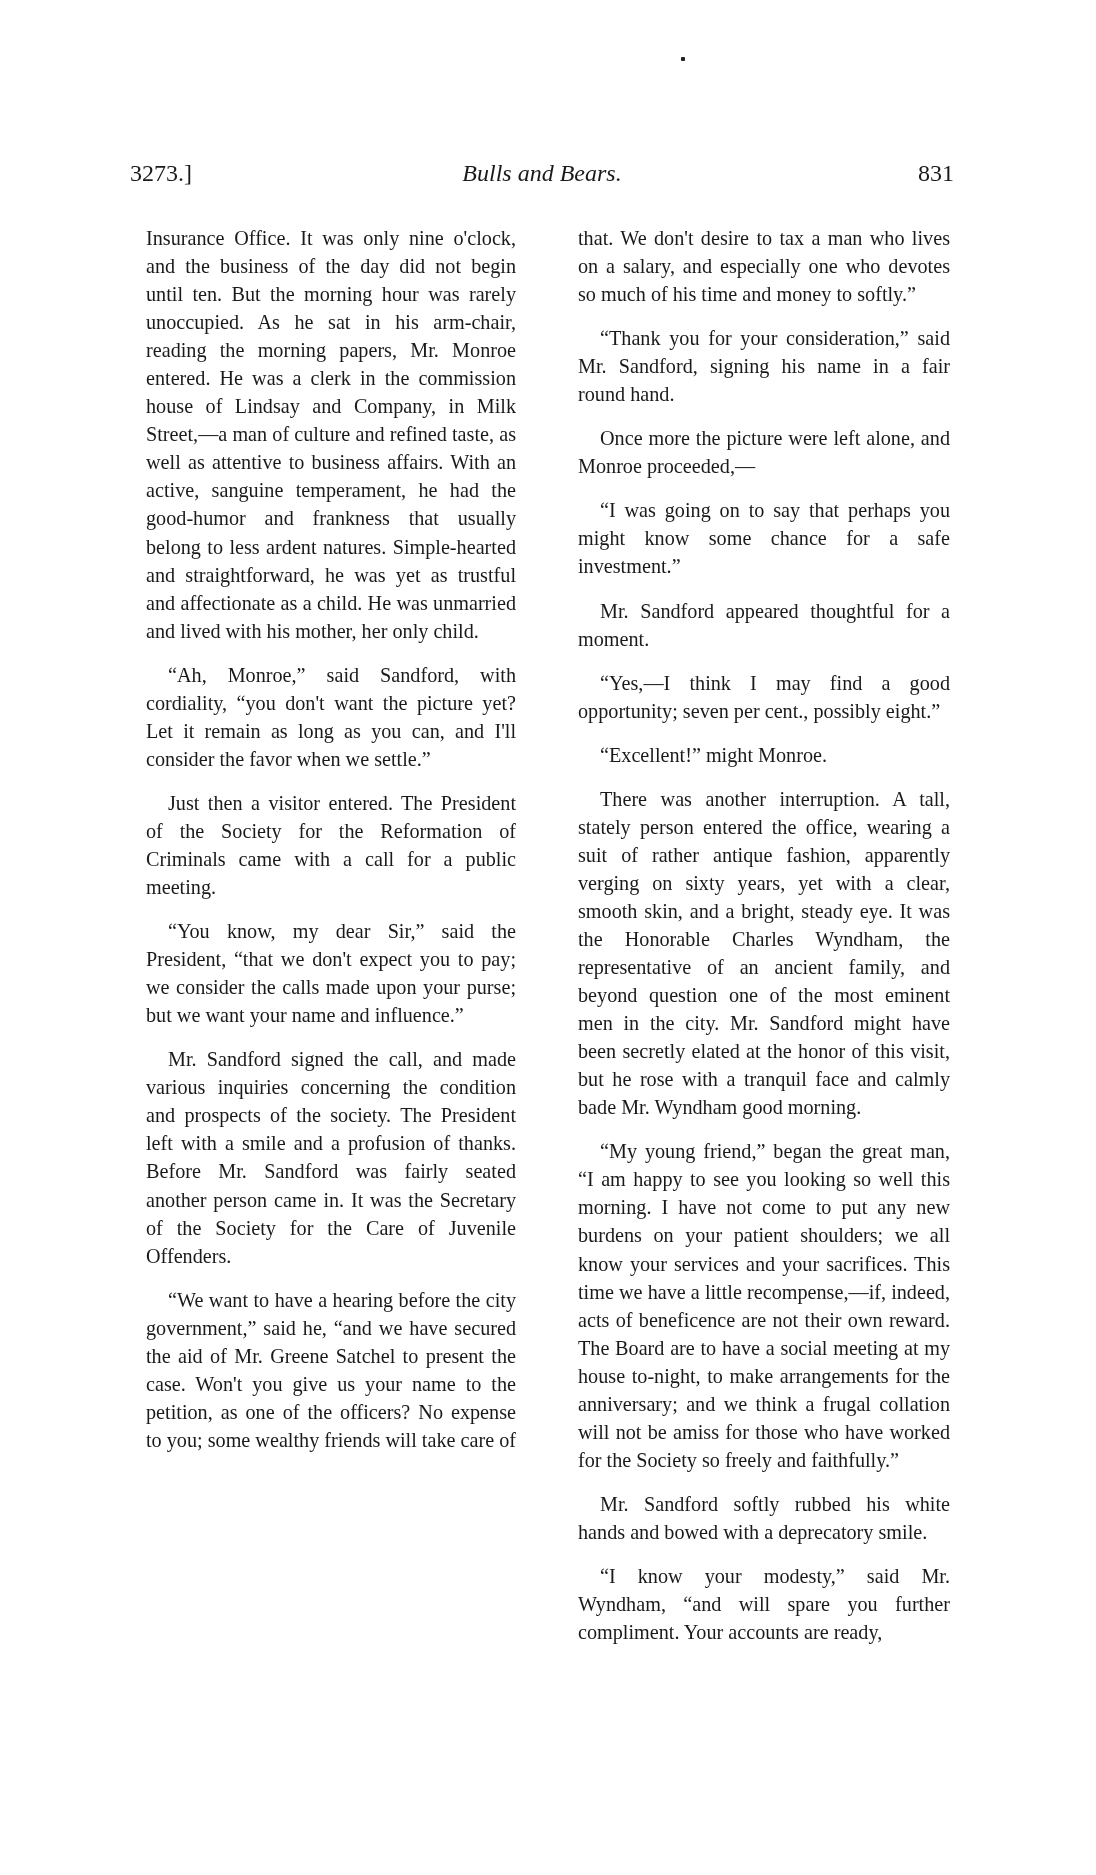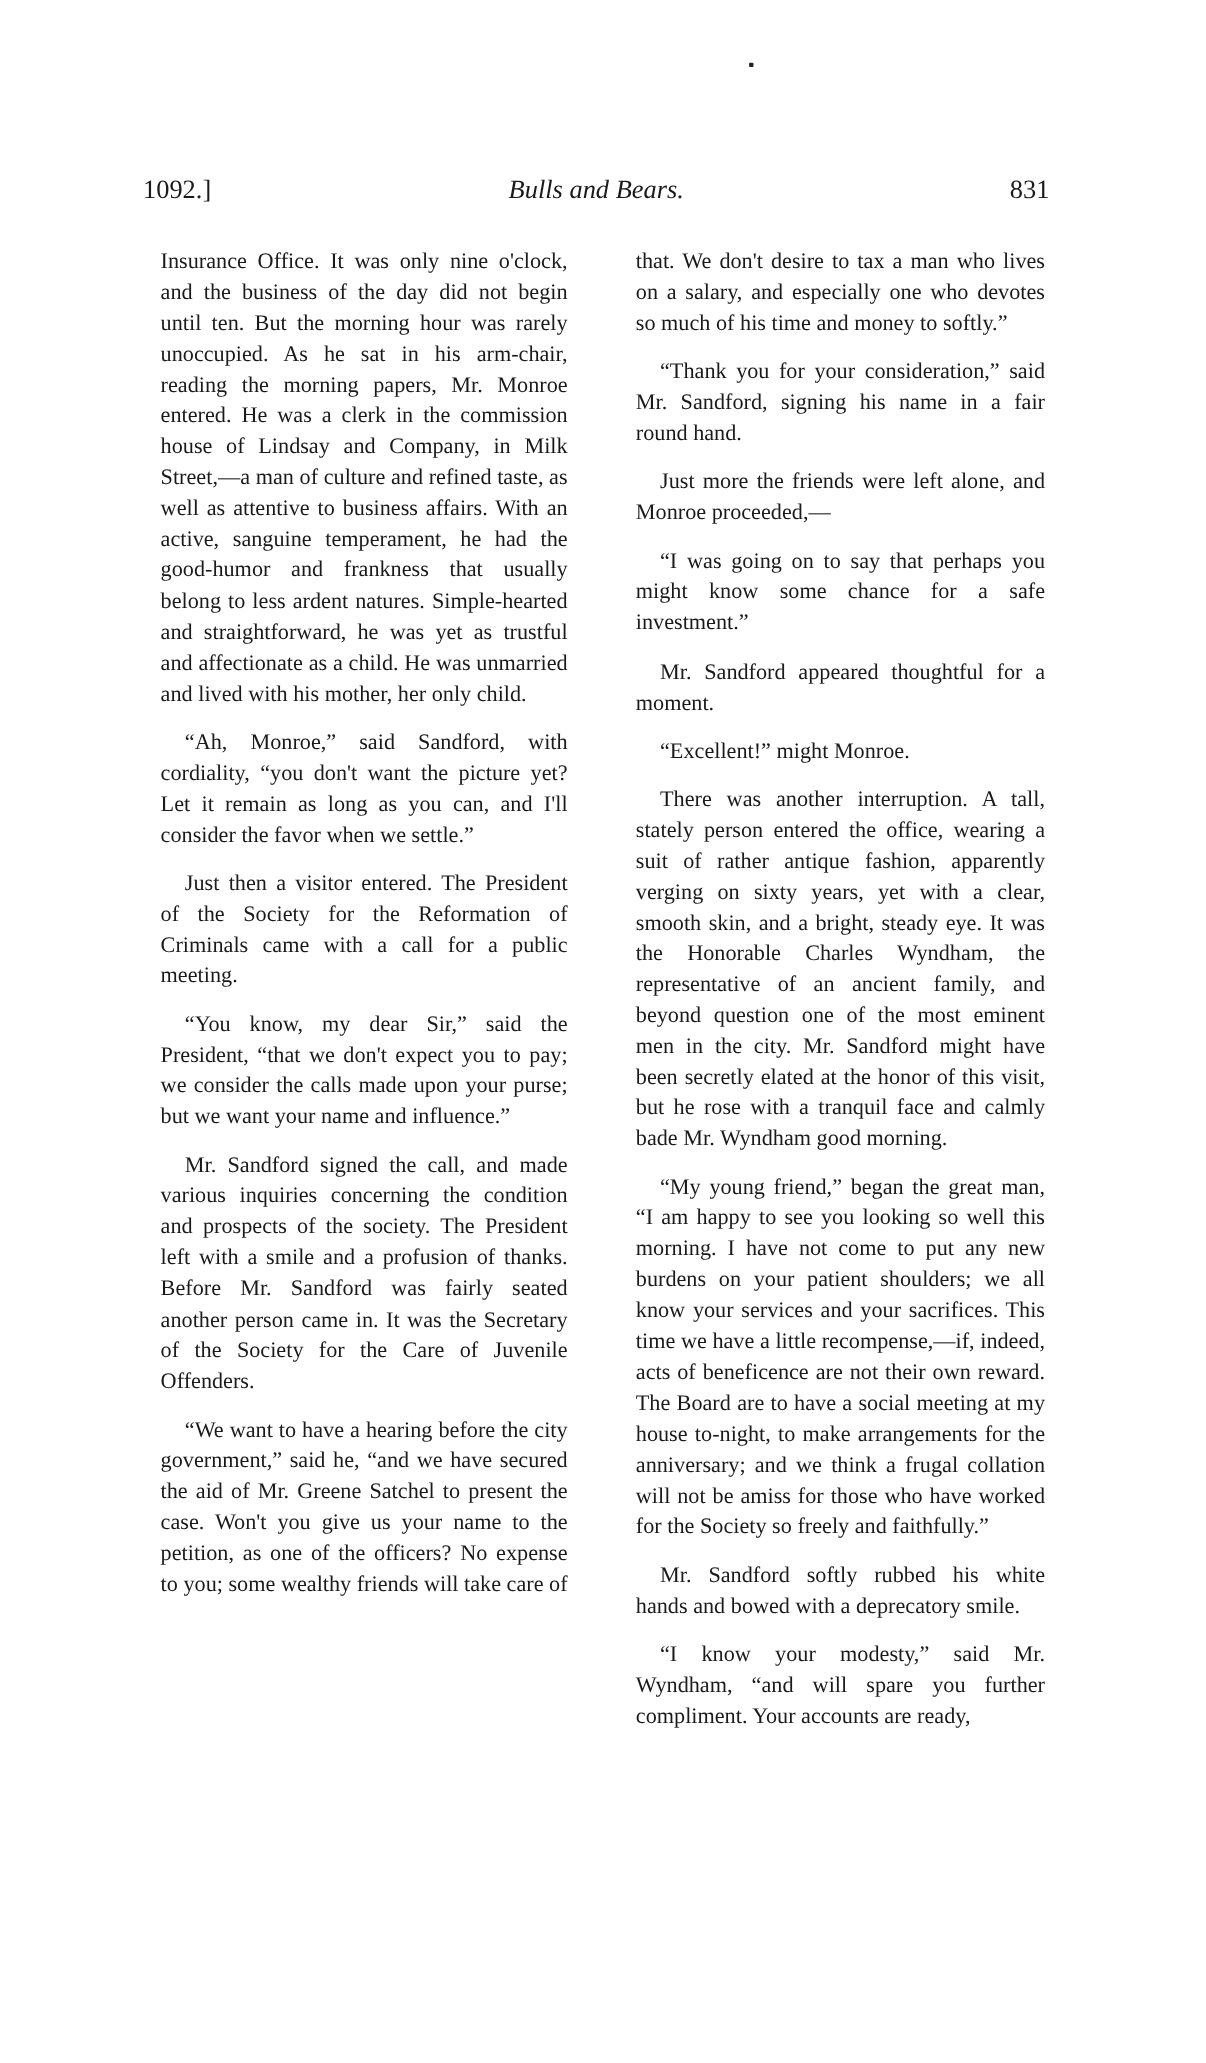--- a/index.html
+++ b/index.html
@@ -23,38 +23,39 @@
   .col p { margin: 16px; text-indent: 22px; }
   .col p.cont { text-indent: 0; }
   .col p.gap { margin-top: 2px; }
 </style>
 </head>
 <body>
 
 <div class="speck"></div>
 
 <div class="header">
-  <span class="year">1092.]</span>
+  <span class="year">3273.]</span>
   <span class="title">Bulls and Bears.</span>
   <span class="page">831</span>
 </div>
 
 <div class="col left">
   <p class="cont">Insurance Office. It was only nine o'clock, and the business of the day did not begin until ten. But the morning hour was rarely unoccupied. As he sat in his arm-chair, reading the morning papers, Mr. Monroe entered. He was a clerk in the commission house of Lindsay and Company, in Milk Street,—a man of culture and refined taste, as well as attentive to business affairs. With an active, sanguine temperament, he had the good-humor and frankness that usually belong to less ardent natures. Simple-hearted and straightforward, he was yet as trustful and affectionate as a child. He was unmarried and lived with his mother, her only child.</p>
   <p>“Ah, Monroe,” said Sandford, with cordiality, “you don't want the picture yet? Let it remain as long as you can, and I'll consider the favor when we settle.”</p>
   <p>Just then a visitor entered. The President of the Society for the Reformation of Criminals came with a call for a public meeting.</p>
   <p>“You know, my dear Sir,” said the President, “that we don't expect you to pay; we consider the calls made upon your purse; but we want your name and influence.”</p>
   <p class="gap">Mr. Sandford signed the call, and made various inquiries concerning the condition and prospects of the society. The President left with a smile and a profusion of thanks. Before Mr. Sandford was fairly seated another person came in. It was the Secretary of the Society for the Care of Juvenile Offenders.</p>
   <p>“We want to have a hearing before the city government,” said he, “and we have secured the aid of Mr. Greene Satchel to present the case. Won't you give us your name to the petition, as one of the officers? No expense to you; some wealthy friends will take care of</p>
 </div>
 
 <div class="col right">
   <p class="cont">that. We don't desire to tax a man who lives on a salary, and especially one who devotes so much of his time and money to softly.”</p>
   <p>“Thank you for your consideration,” said Mr. Sandford, signing his name in a fair round hand.</p>
-  <p class="gap">Just more the friends were left alone, and Monroe proceeded,—</p>
+  <p class="gap">Once more the picture were left alone, and Monroe proceeded,—</p>
   <p>“I was going on to say that perhaps you might know some chance for a safe investment.”</p>
   <p class="gap">Mr. Sandford appeared thoughtful for a moment.</p>
+  <p>“Yes,—I think I may find a good opportunity; seven per cent., possibly eight.”</p>
   <p>“Excellent!” might Monroe.</p>
   <p class="gap">There was another interruption. A tall, stately person entered the office, wearing a suit of rather antique fashion, apparently verging on sixty years, yet with a clear, smooth skin, and a bright, steady eye. It was the Honorable Charles Wyndham, the representative of an ancient family, and beyond question one of the most eminent men in the city. Mr. Sandford might have been secretly elated at the honor of this visit, but he rose with a tranquil face and calmly bade Mr. Wyndham good morning.</p>
   <p>“My young friend,” began the great man, “I am happy to see you looking so well this morning. I have not come to put any new burdens on your patient shoulders; we all know your services and your sacrifices. This time we have a little recompense,—if, indeed, acts of beneficence are not their own reward. The Board are to have a social meeting at my house to-night, to make arrangements for the anniversary; and we think a frugal collation will not be amiss for those who have worked for the Society so freely and faithfully.”</p>
   <p class="gap">Mr. Sandford softly rubbed his white hands and bowed with a deprecatory smile.</p>
   <p>“I know your modesty,” said Mr. Wyndham, “and will spare you further compliment. Your accounts are ready,</p>
 </div>
 
 </body></html>

